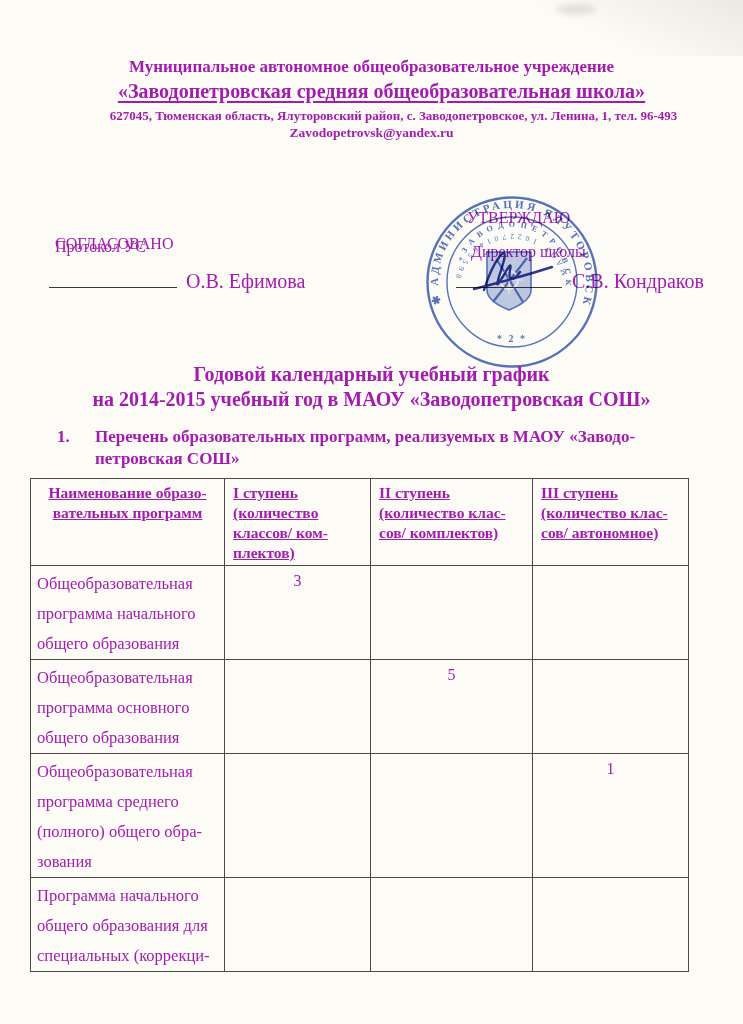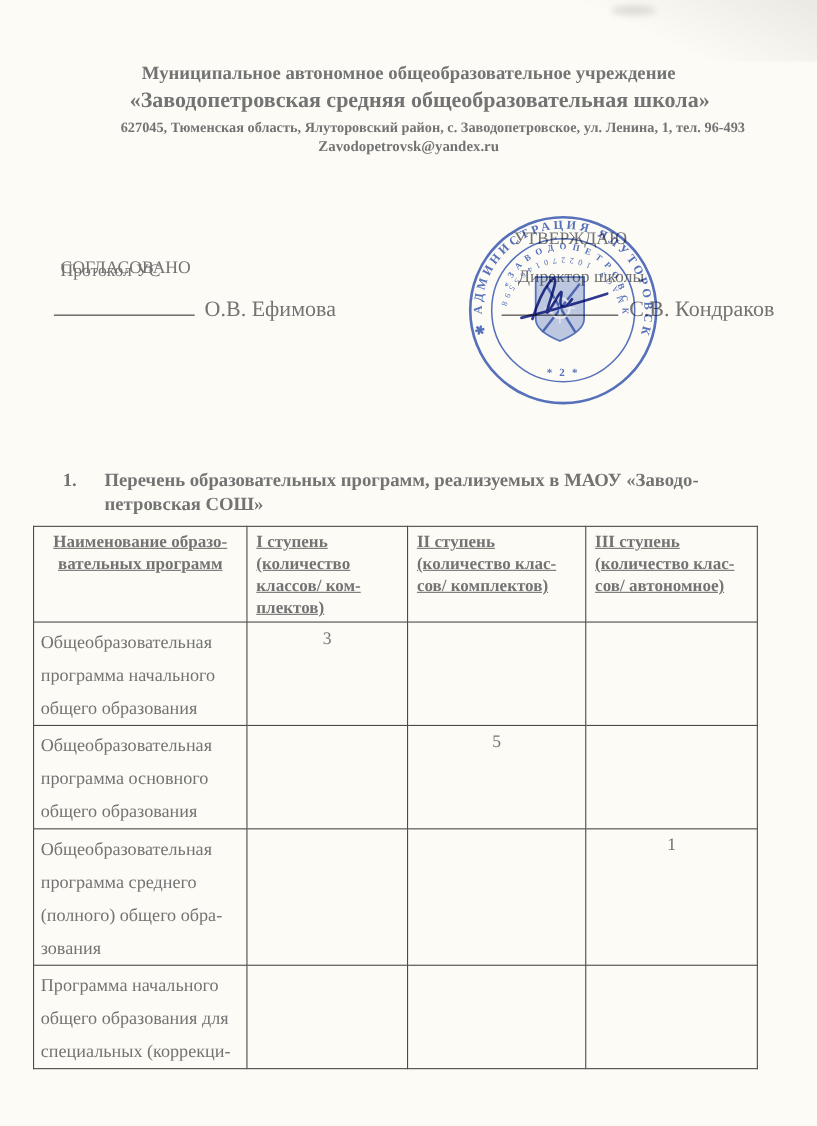--- a/index.html
+++ b/index.html
@@ -1,38 +1,38 @@
 <!DOCTYPE html>
 <html><head>
 <meta charset="utf-8">
 <style>
   html,body{margin:0;padding:0;}
   .page{
     position:relative;
     width:743px;height:1024px;
     background:#fcfbf6;
     font-family:"Liberation Serif","DejaVu Serif",serif;
-    color:#737373;
+    color:#a21caf;
     overflow:hidden;
   }
   .scan-corner{
     position:absolute;top:0;right:0;width:250px;height:56px;
     background:linear-gradient(205deg,rgba(140,138,130,0.16),transparent 60%);
     pointer-events:none;
   }
   .scan-smudge{
     position:absolute;top:5px;left:556px;width:40px;height:9px;
     background:rgba(150,148,140,0.28);border-radius:50%;filter:blur(3px);
   }
   .pre{white-space:pre-line;}
   
   .org-header{position:absolute;left:0;right:0;top:56px;text-align:center;}
   .org-line1{font-size:17px;font-weight:bold;line-height:21px;}
   .org-line2{font-size:20px;font-weight:bold;line-height:26px;margin-top:1px;
-             text-underline-offset:3px;margin-left:20px;}
+             text-decoration:underline;text-underline-offset:3px;margin-left:20px;}
   .org-line3{font-size:13px;font-weight:bold;line-height:17px;margin-top:3px;padding-left:44px;}
   .org-line4{font-size:13.5px;font-weight:bold;line-height:16px;margin-top:1px;}
   
   .appr-text{position:absolute;font-size:16px;line-height:18px;}
   .sig-row{position:absolute;font-size:20px;line-height:18px;white-space:nowrap;}
   .sig-line{display:inline-block;border-bottom:1.4px solid #3a3836;height:14px;vertical-align:baseline;}
   .sig-line.left{width:128px;margin-right:9px;}
   .sig-line.right{width:106px;margin-right:10px;}
   .stamp-svg{position:absolute;left:424px;top:194px;mix-blend-mode:multiply;opacity:.93;}
   .sign-svg{position:absolute;left:462px;top:238px;mix-blend-mode:multiply;}
@@ -112,20 +112,24 @@
     <text x="88" y="148" text-anchor="middle" font-family="Liberation Serif, DejaVu Serif, serif" font-size="10" font-weight="bold" fill="#4a67bd" letter-spacing="2">* 2 *</text>
   </svg>
 
   <svg class="sign-svg" width="100" height="62" viewBox="0 0 100 62">
     <g fill="none" stroke="#303a96" stroke-width="2.4" stroke-linecap="round">
       <path d="M 22 52 C 32 20, 46 6, 42 22 C 38 38, 30 56, 40 40 C 46 30, 50 22, 48 32 C 46 42, 50 45, 58 34"></path>
       <path d="M 12 51 C 36 45, 62 38, 90 29"></path>
     </g>
   </svg>
 
+  <div class="doc-title">
+    <div>Годовой календарный учебный график</div>
+    <div>на 2014-2015 учебный год в МАОУ «Заводопетровская СОШ»</div>
+  </div>
 
   <div class="section-item">
     <div class="section-number">1.</div>
     <div class="pre">Перечень образовательных программ, реализуемых в МАОУ «Заводо-
 петровская  СОШ»</div>
   </div>
 
   <table class="programs">
     <colgroup>
       <col style="width:194px">

